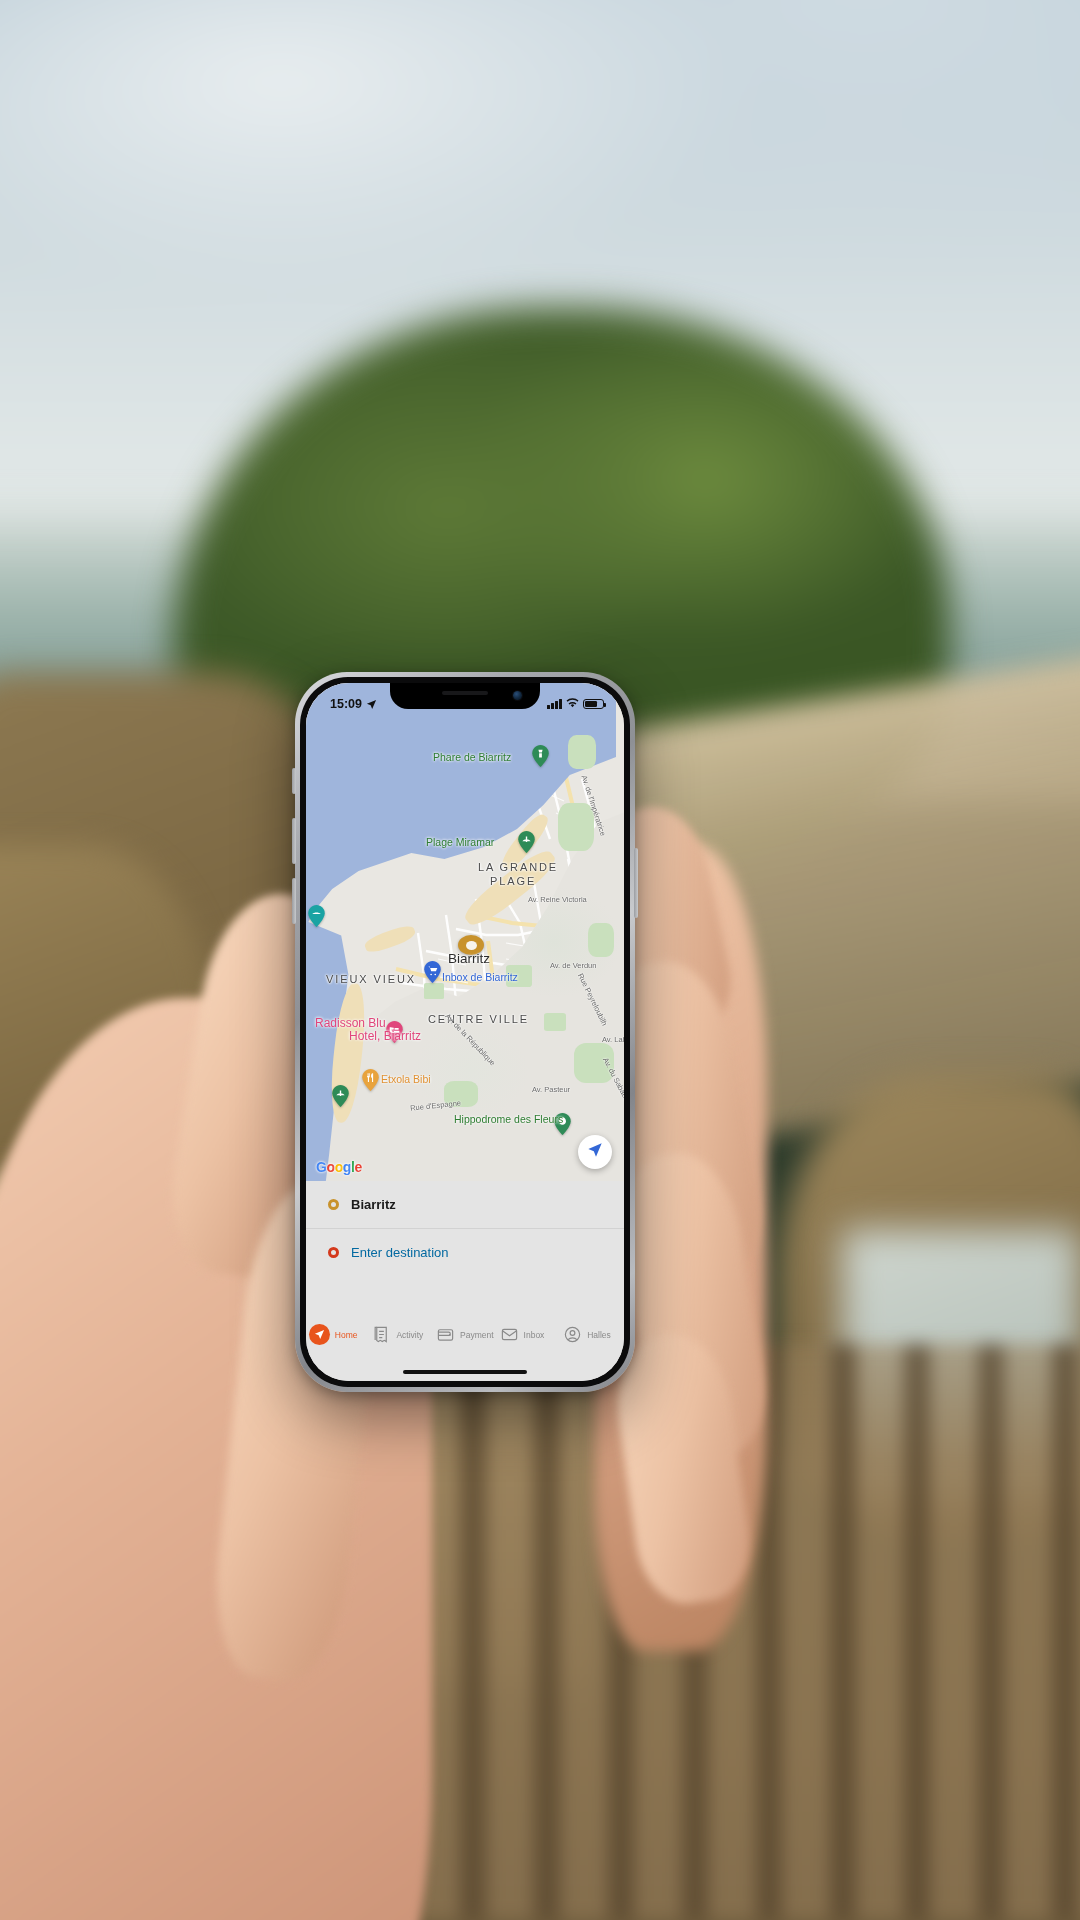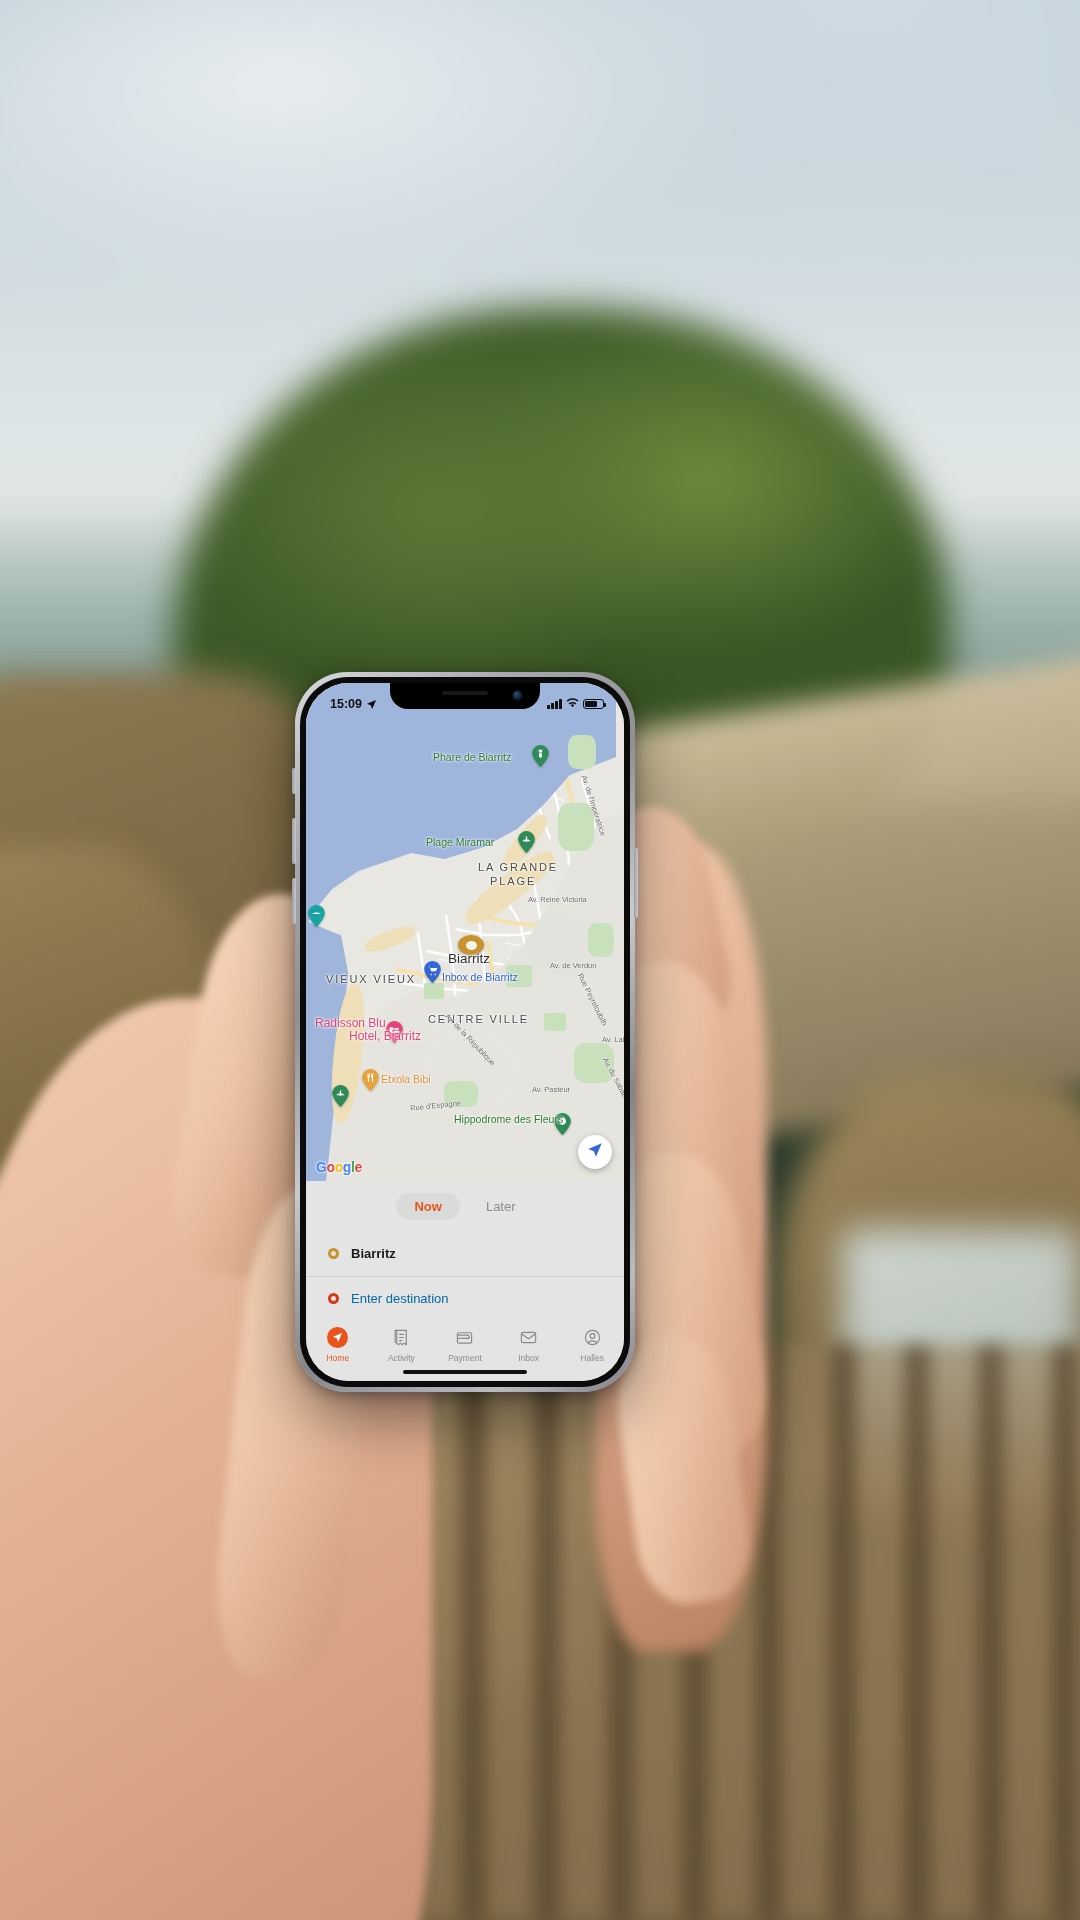--- a/index.html
+++ b/index.html
@@ -330,21 +330,21 @@
   .ring-dest { border-color: #d4391c; }
   .addr-text { font-size: 13px; color: #1b1b1b; font-weight: bold; }
   .addr-ph { font-size: 13px; color: #0369a1; }
 
   .tabbar {
     margin-top: auto;
     height: 64px;
     display: flex; align-items: flex-start; justify-content: space-around;
     padding-top: 7px;
   }
-  .tab { display:flex; flex-direction:column; align-items:center; gap: 5px; width: 58px; }
+  .tab { display:flex; flex-direction:row; align-items:center; gap: 5px; width: 58px; }
   .tab-ic { height: 21px; display:flex; align-items:center; justify-content:center; }
   .tab-lb { font-size: 8.5px; color: #8a8a8a; }
   .tab-active .tab-lb { color: #e8541c; }
   .home-ic {
     width: 21px; height: 21px; border-radius: 50%; background: #e8541c;
     display:flex; align-items:center; justify-content:center;
   }
   .home-bar {
     position: absolute; left: 50%; transform: translateX(-50%);
     bottom: 7px; width: 124px; height: 4.5px; border-radius: 3px; background: #111;
@@ -570,24 +570,20 @@
           <span>
             <svg width="16" height="16" viewBox="0 0 24 24" fill="#3367d6">
               <path d="M22 2L2 10.5l8.2 3.3L13.5 22z"></path>
             </svg>
           </span>
         </div>
       </div>
 
       <div class="sheet">
 
-        <div class="seg-row">
-          <div class="seg seg-active">Now</div>
-          <div class="seg seg-idle">Later</div>
-        </div>
 
         <div class="addr-row">
           <span class="ring"></span>
           <span class="addr-text">Biarritz</span>
         </div>
 
         <div class="addr-row">
           <span class="ring ring-dest"></span>
           <span class="addr-ph">Enter destination</span>
         </div>

